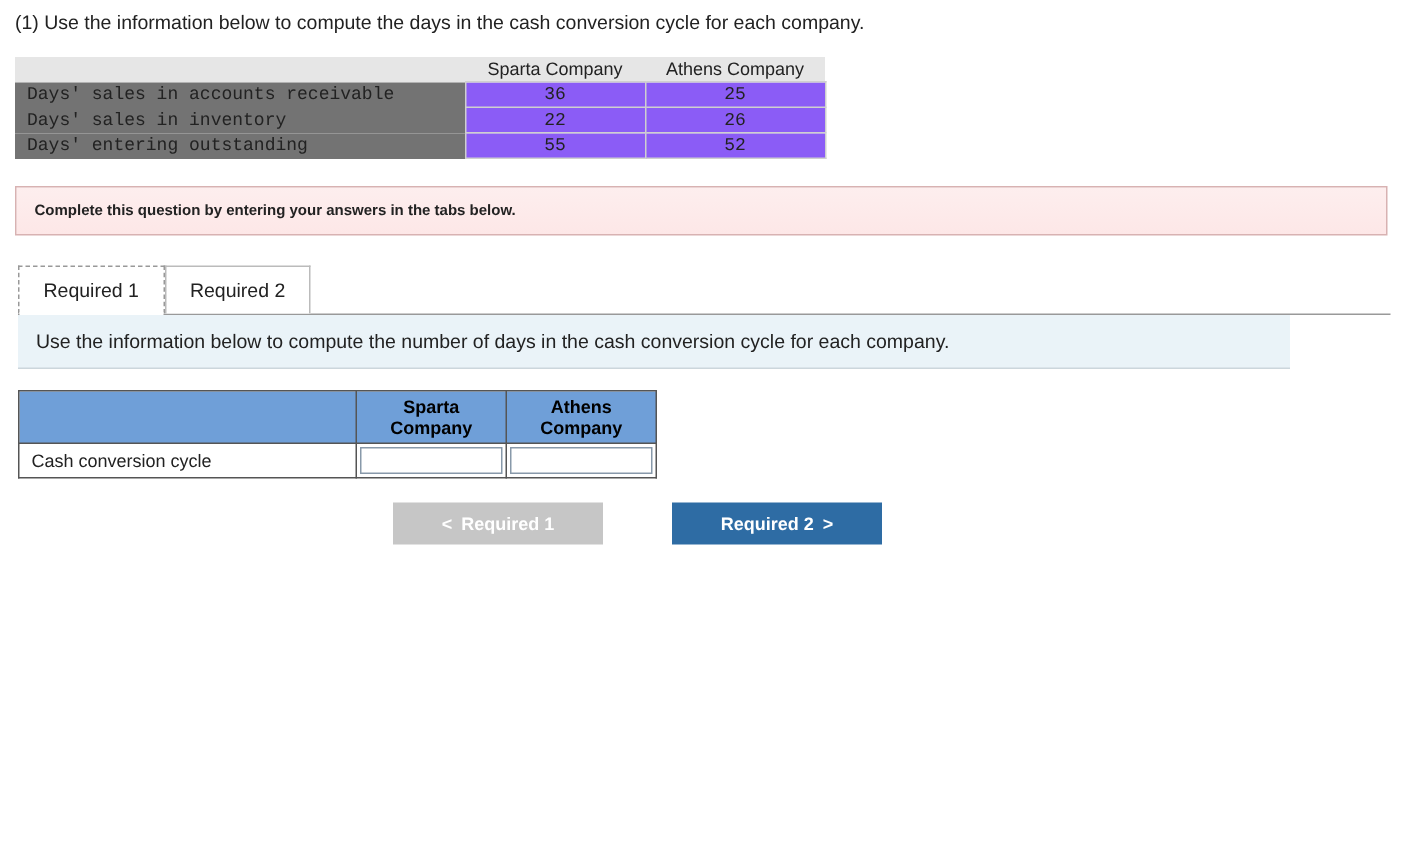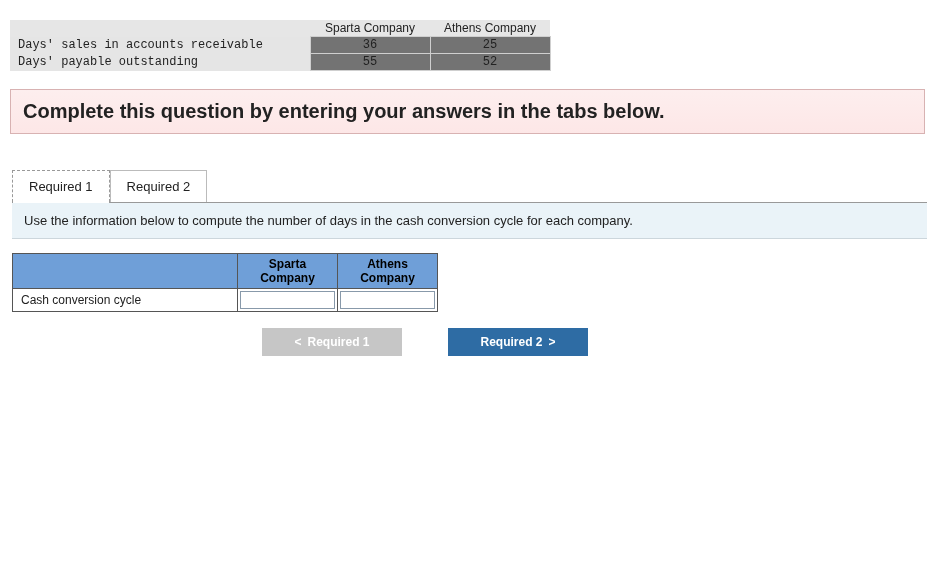--- a/index.html
+++ b/index.html
@@ -18,41 +18,41 @@
     margin-bottom: 18px;
   }
   .data-table th, .data-table td { padding: 1px 6px; }
   .data-table .head-cell {
     background: #e6e6e6;
     text-align: center;
     font-weight: normal;
     width: 120px;
   }
   .data-table .label-cell {
-    background: #e5e5e5;
+    background: #737373;
     font-family: "Courier New", monospace;
     width: 300px;
     padding-left: 8px;
   }
   .data-table .blank-head { background: #e6e6e6; width: 300px; }
   .data-table .val-cell {
-    background: #737373;
+    background: #8b5cf6;
     text-align: center;
     font-family: "Courier New", monospace;
     width: 120px;
     border: 1px solid #cfcfcf;
   }
   .instruction-bar {
     background: linear-gradient(#fdeeee, #fde7e7);
     border: 1px solid #d8b2b2;
     padding: 10px 12px;
     font-weight: bold;
-    font-size: 20px;
+    font-size: 10px;
     color: #222;
-    margin-bottom: 36px;
+    margin-bottom: 20px;
     width: 915px;
   }
   .tabs-row {
     display: flex;
     border-bottom: 1px solid #999;
     width: 915px;
     margin-left: 2px;
   }
   .tab {
     padding: 8px 16px;
@@ -71,21 +71,21 @@
   }
   .tab.active::after {
     content: "";
     position: absolute;
     left: 0; right: 0; bottom: -1px;
     height: 2px; background: #fff;
   }
   .tab-panel-text {
     background: #eaf3f8;
     padding: 10px 12px;
-    width: 915px;
+    width: 848px;
     margin-left: 2px;
     font-size: 13px;
     border-bottom: 1px solid #ccd6dc;
   }
   .answer-area {
     padding: 14px 2px;
   }
   .answer-table {
     border-collapse: collapse;
     font-size: 12px;
@@ -150,36 +150,42 @@
   .nav-btn.primary {
     background: #2e6ca4;
     color: #fff;
   }
   .chevron { font-size: 12px; }
 </style>
 </head>
 <body>
 
 <div class="question-text">
+  <div>(1) Use the information below to compute the days in the cash conversion cycle for each company.</div>
 </div>
 
 <table class="data-table">
   <tbody>
       <tr>
     <th class="blank-head"></th>
     <th class="head-cell">Sparta Company</th>
     <th class="head-cell">Athens Company</th>
   </tr>
   <tr>
     <td class="label-cell">Days' sales in accounts receivable</td>
     <td class="val-cell">36</td>
     <td class="val-cell">25</td>
   </tr>
   <tr>
-    <td class="label-cell">Days' payable outstanding</td>
+    <td class="label-cell">Days' sales in inventory</td>
+    <td class="val-cell">22</td>
+    <td class="val-cell">26</td>
+  </tr>
+  <tr>
+    <td class="label-cell">Days' entering outstanding</td>
     <td class="val-cell">55</td>
     <td class="val-cell">52</td>
   </tr>
 </tbody>
   </table>
 
 <div class="instruction-bar">Complete this question by entering your answers in the tabs below.</div>
 
 <div class="tabs-row">
   <div class="tab active">Required 1</div>

